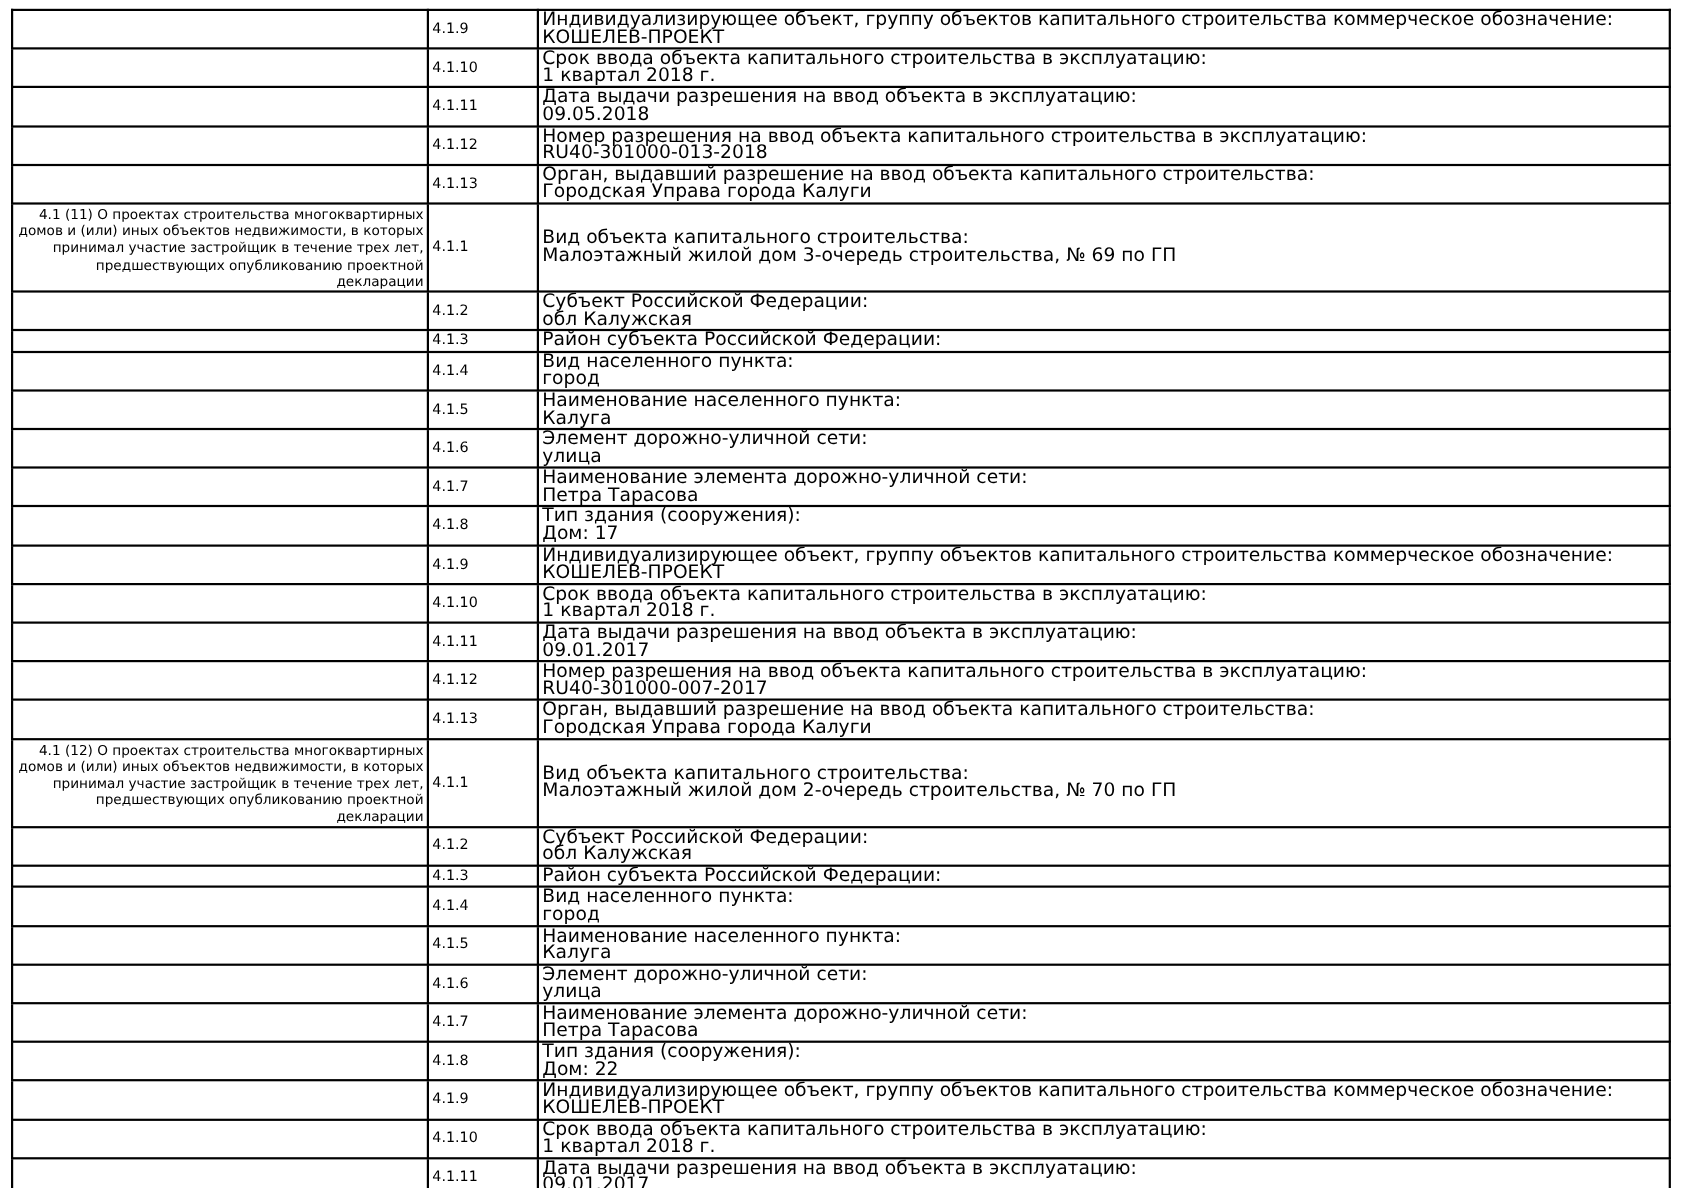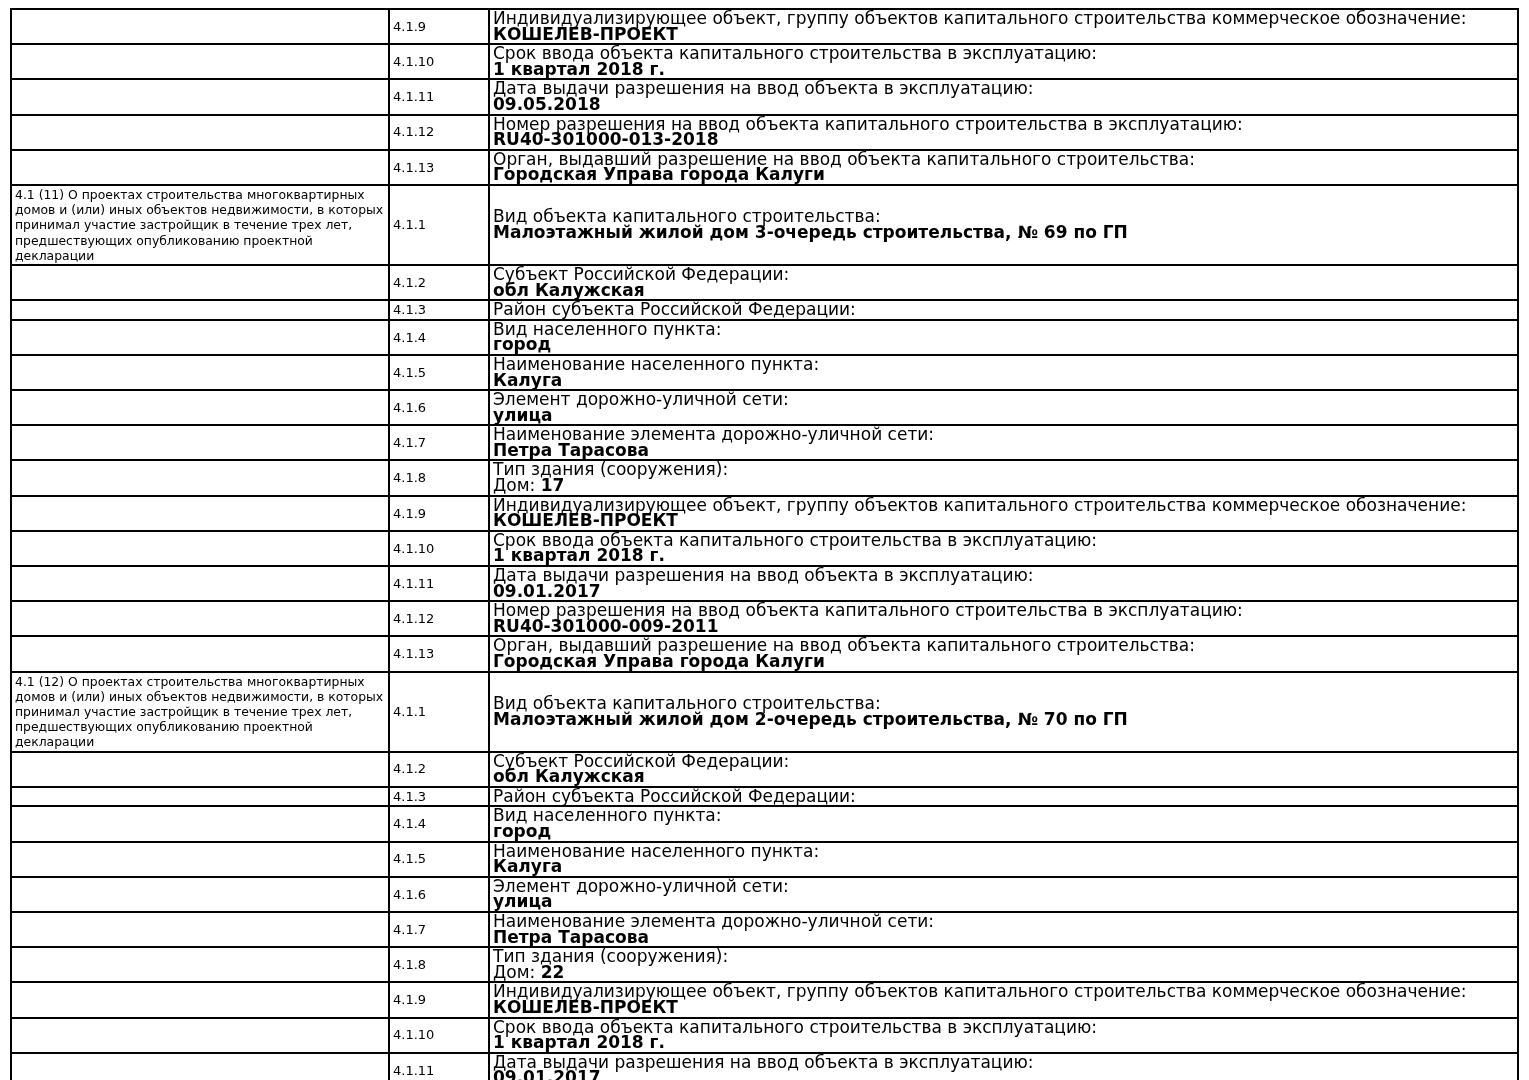--- a/index.html
+++ b/index.html
@@ -28,35 +28,36 @@
     border: 2px solid #000000;
     vertical-align: middle;
     padding: 1px 3px;
     overflow: hidden;
   }
   .col-desc {
     width: 376px;
     vertical-align: top !important;
     font-size: 12.4px;
     line-height: 15.2px;
+    text-align: right;
   }
   .col-num {
     width: 98px;
     font-size: 13px;
     line-height: 15.5px;
   }
   .col-field {
     font-size: 17px;
     line-height: 15.6px;
   }
   .field-label {
     font-weight: normal;
   }
   .field-value, .fv-bold {
-    font-weight: bold;
+    font-weight: normal;
     text-align: right;
   }
   .value-prefix {
     font-weight: normal;
     text-align: right;
   }
   tr.section-header-row td.col-field,
   tr.section-header-row td.col-num {
     height: 58px;
   }
@@ -197,21 +198,21 @@
           <td class="col-field">
             <div class="field-label">Дата выдачи разрешения на ввод объекта в эксплуатацию:</div>
             <div class="field-value-line"><span class="field-value">09.01.2017</span></div>
           </td>
         </tr>
         <tr>
           <td class="col-desc"></td>
           <td class="col-num">4.1.12</td>
           <td class="col-field">
             <div class="field-label">Номер разрешения на ввод объекта капитального строительства в эксплуатацию:</div>
-            <div class="field-value-line"><span class="field-value">RU40-301000-009-2011</span></div>
+            <div class="field-value-line"><span class="field-value">RU40-301000-007-2017</span></div>
           </td>
         </tr>
         <tr>
           <td class="col-desc"></td>
           <td class="col-num">4.1.13</td>
           <td class="col-field">
             <div class="field-label">Орган, выдавший разрешение на ввод объекта капитального строительства:</div>
             <div class="field-value-line"><span class="field-value">Городская Управа города Калуги</span></div>
           </td>
         </tr>

